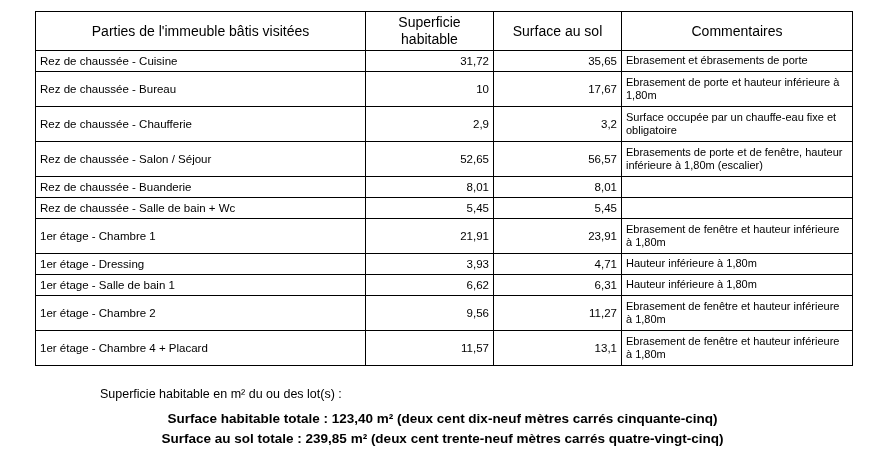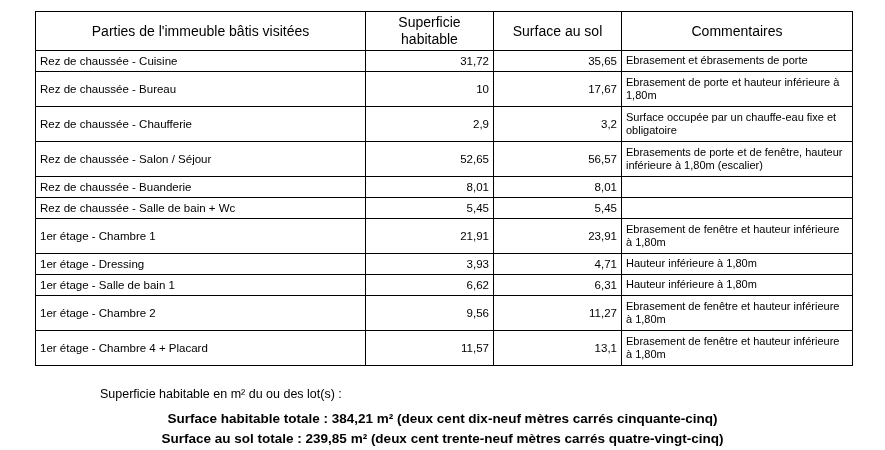--- a/index.html
+++ b/index.html
@@ -172,17 +172,17 @@
             <td class="num">13,1</td>
             <td class="comment">Ebrasement de fenêtre et hauteur inférieure à 1,80m</td>
           </tr>
         </tbody>
     </table>
   </div>
 
   <div class="note">Superficie habitable en m² du ou des lot(s) :</div>
 
   <div class="totals">
-    <div>Surface habitable totale : 384,21 m² (deux cent dix-neuf mètres carrés cinquante-cinq)</div>
+    <div>Surface habitable totale : 123,40 m² (deux cent dix-neuf mètres carrés cinquante-cinq)</div>
     <div>Surface au sol totale : 239,85 m² (deux cent trente-neuf mètres carrés quatre-vingt-cinq)</div>
   </div>
 
 </div>
 
 </body></html>

